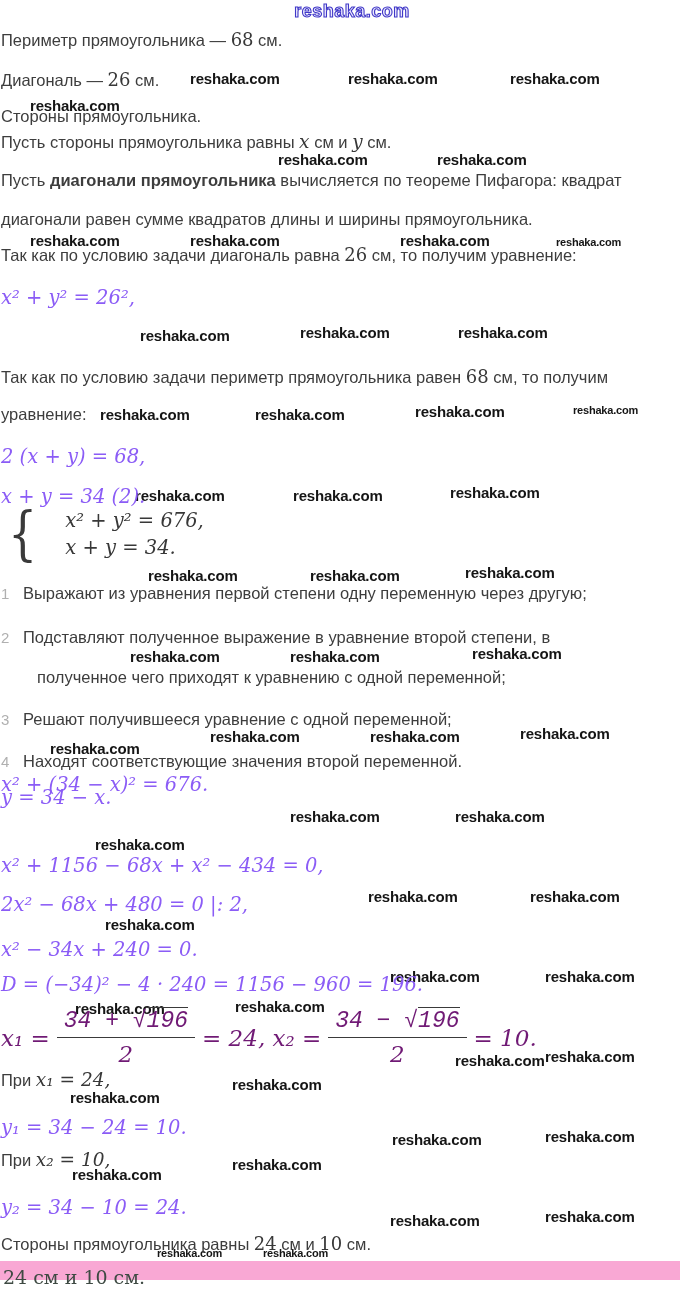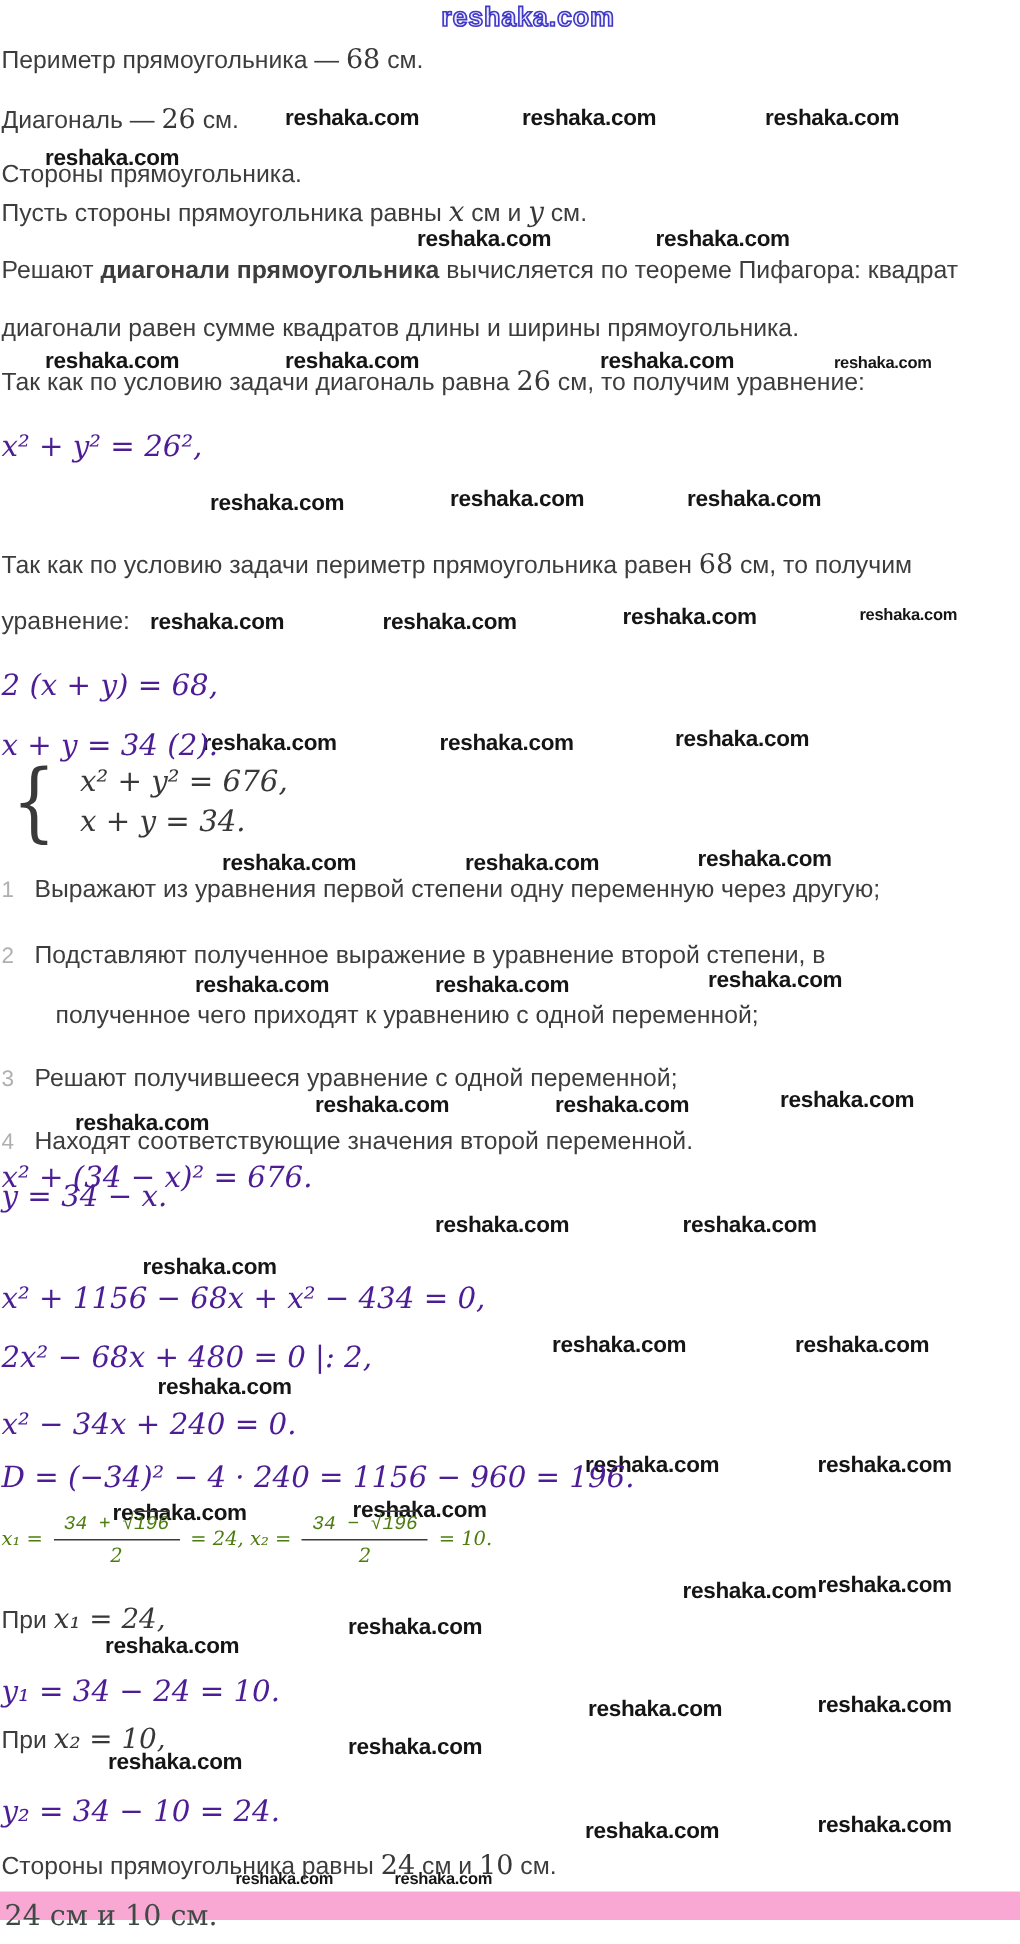--- a/index.html
+++ b/index.html
@@ -5,39 +5,39 @@
   html,body{margin:0;padding:0;background:#ffffff;}
   .page{position:relative;width:680px;height:1296px;background:#ffffff;overflow:hidden;
         font-family:"Liberation Sans",sans-serif;color:#3d3d3d;padding-left:24px;}
   
   .line{position:absolute;left:1px;white-space:nowrap;font-size:16.5px;line-height:20px;color:#3d3d3d;}
   .b{font-weight:700;}
   
   .m{font-family:"DejaVu Serif",serif;font-style:italic;font-size:18.5px;color:#383838;}
   .mu{font-family:"DejaVu Serif",serif;font-style:normal;font-size:18px;color:#383838;}
   .eq{position:absolute;left:1px;white-space:nowrap;font-family:"DejaVu Serif",serif;
-      font-style:italic;font-size:19.5px;color:#4c1d95;}
+      font-style:italic;font-size:19.5px;color:#8b5cf6;}
   
   .wm{position:absolute;font-size:15px;font-weight:600;color:#151515;white-space:nowrap;
       letter-spacing:-0.2px;}
   .wm-sm{font-size:11px;}
   .hdr-wm{position:absolute;top:1px;left:0;width:100%;text-align:center;font-size:18px;
       font-weight:700;letter-spacing:0.5px;color:#edebfd;-webkit-text-stroke:1.1px #4038c8;}
   
   .stepnum{display:inline-block;width:22px;color:#b0b0b0;font-size:15px;}
   
   .sys{position:absolute;top:507px;left:8px;display:flex;align-items:center;}
   .brace{font-family:"DejaVu Serif",serif;font-style:normal;font-weight:300;font-size:46px;
          color:#3a3a3a;line-height:1;transform:scaleY(1.25);transform-origin:center;}
-  .sysrows{margin-left:16px;}
+  .sysrows{margin-left:28px;}
   .sysrow{font-family:"DejaVu Serif",serif;font-style:italic;font-size:19.5px;color:#383838;
           line-height:27px;white-space:nowrap;}
   
   .fracline{position:absolute;top:1008px;left:1px;display:flex;align-items:center;
-            font-family:"DejaVu Serif",serif;font-style:italic;font-size:13px;color:#4d7c0f;
+            font-family:"DejaVu Serif",serif;font-style:italic;font-size:23px;color:#701a75;
             white-space:nowrap;}
   .frac{display:inline-flex;flex-direction:column;align-items:center;margin:0 7px;}
   .fnum{border-bottom:1.6px solid #3a3a3a;padding:0 7px 3px;font-family:Liberation Mono, monospace;}
   .fden{padding-top:3px;}
   .rad{border-top:1.6px solid #3a3a3a;padding-top:0;}
   
   .answer{position:absolute;left:0;right:0;top:1261px;height:19px;background:#f9a8d4;
           box-sizing:border-box;padding:5px 0 0 3px;font-family:"DejaVu Serif",serif;
           font-size:19px;color:#3e4a43;}
 </style>
@@ -104,21 +104,21 @@
     </div>
 
   <div class="line" style="top:30px"><span>Периметр прямоугольника — </span><span class="mu">68</span><span> см.</span></div>
 
   <div class="line" style="top:70px"><span>Диагональ — </span><span class="mu">26</span><span> см.</span></div>
 
   <div class="line" style="top:106px">Стороны прямоугольника.</div>
 
   <div class="line" style="top:132px"><span>Пусть стороны прямоугольника равны </span><span class="m">x</span><span> см и </span><span class="m">y</span><span> см.</span></div>
 
-  <div class="line" style="top:170px"><span>Решают </span><span class="b">диагонали прямоугольника</span><span> вычисляется по теореме Пифагора: квадрат</span></div>
+  <div class="line" style="top:170px"><span>Пусть </span><span class="b">диагонали прямоугольника</span><span> вычисляется по теореме Пифагора: квадрат</span></div>
 
   <div class="line" style="top:209px">диагонали равен сумме квадратов длины и ширины прямоугольника.</div>
 
   <div class="line" style="top:245px"><span>Так как по условию задачи диагональ равна </span><span class="mu">26</span><span> см, то получим уравнение:</span></div>
 
   <div class="eq" style="top:286px">x² + y² = 26²,</div>
 
   <div class="line" style="top:367px"><span>Так как по условию задачи периметр прямоугольника равен </span><span class="mu">68</span><span> см, то получим</span></div>
   <div class="line" style="top:404px">уравнение:</div>
 

